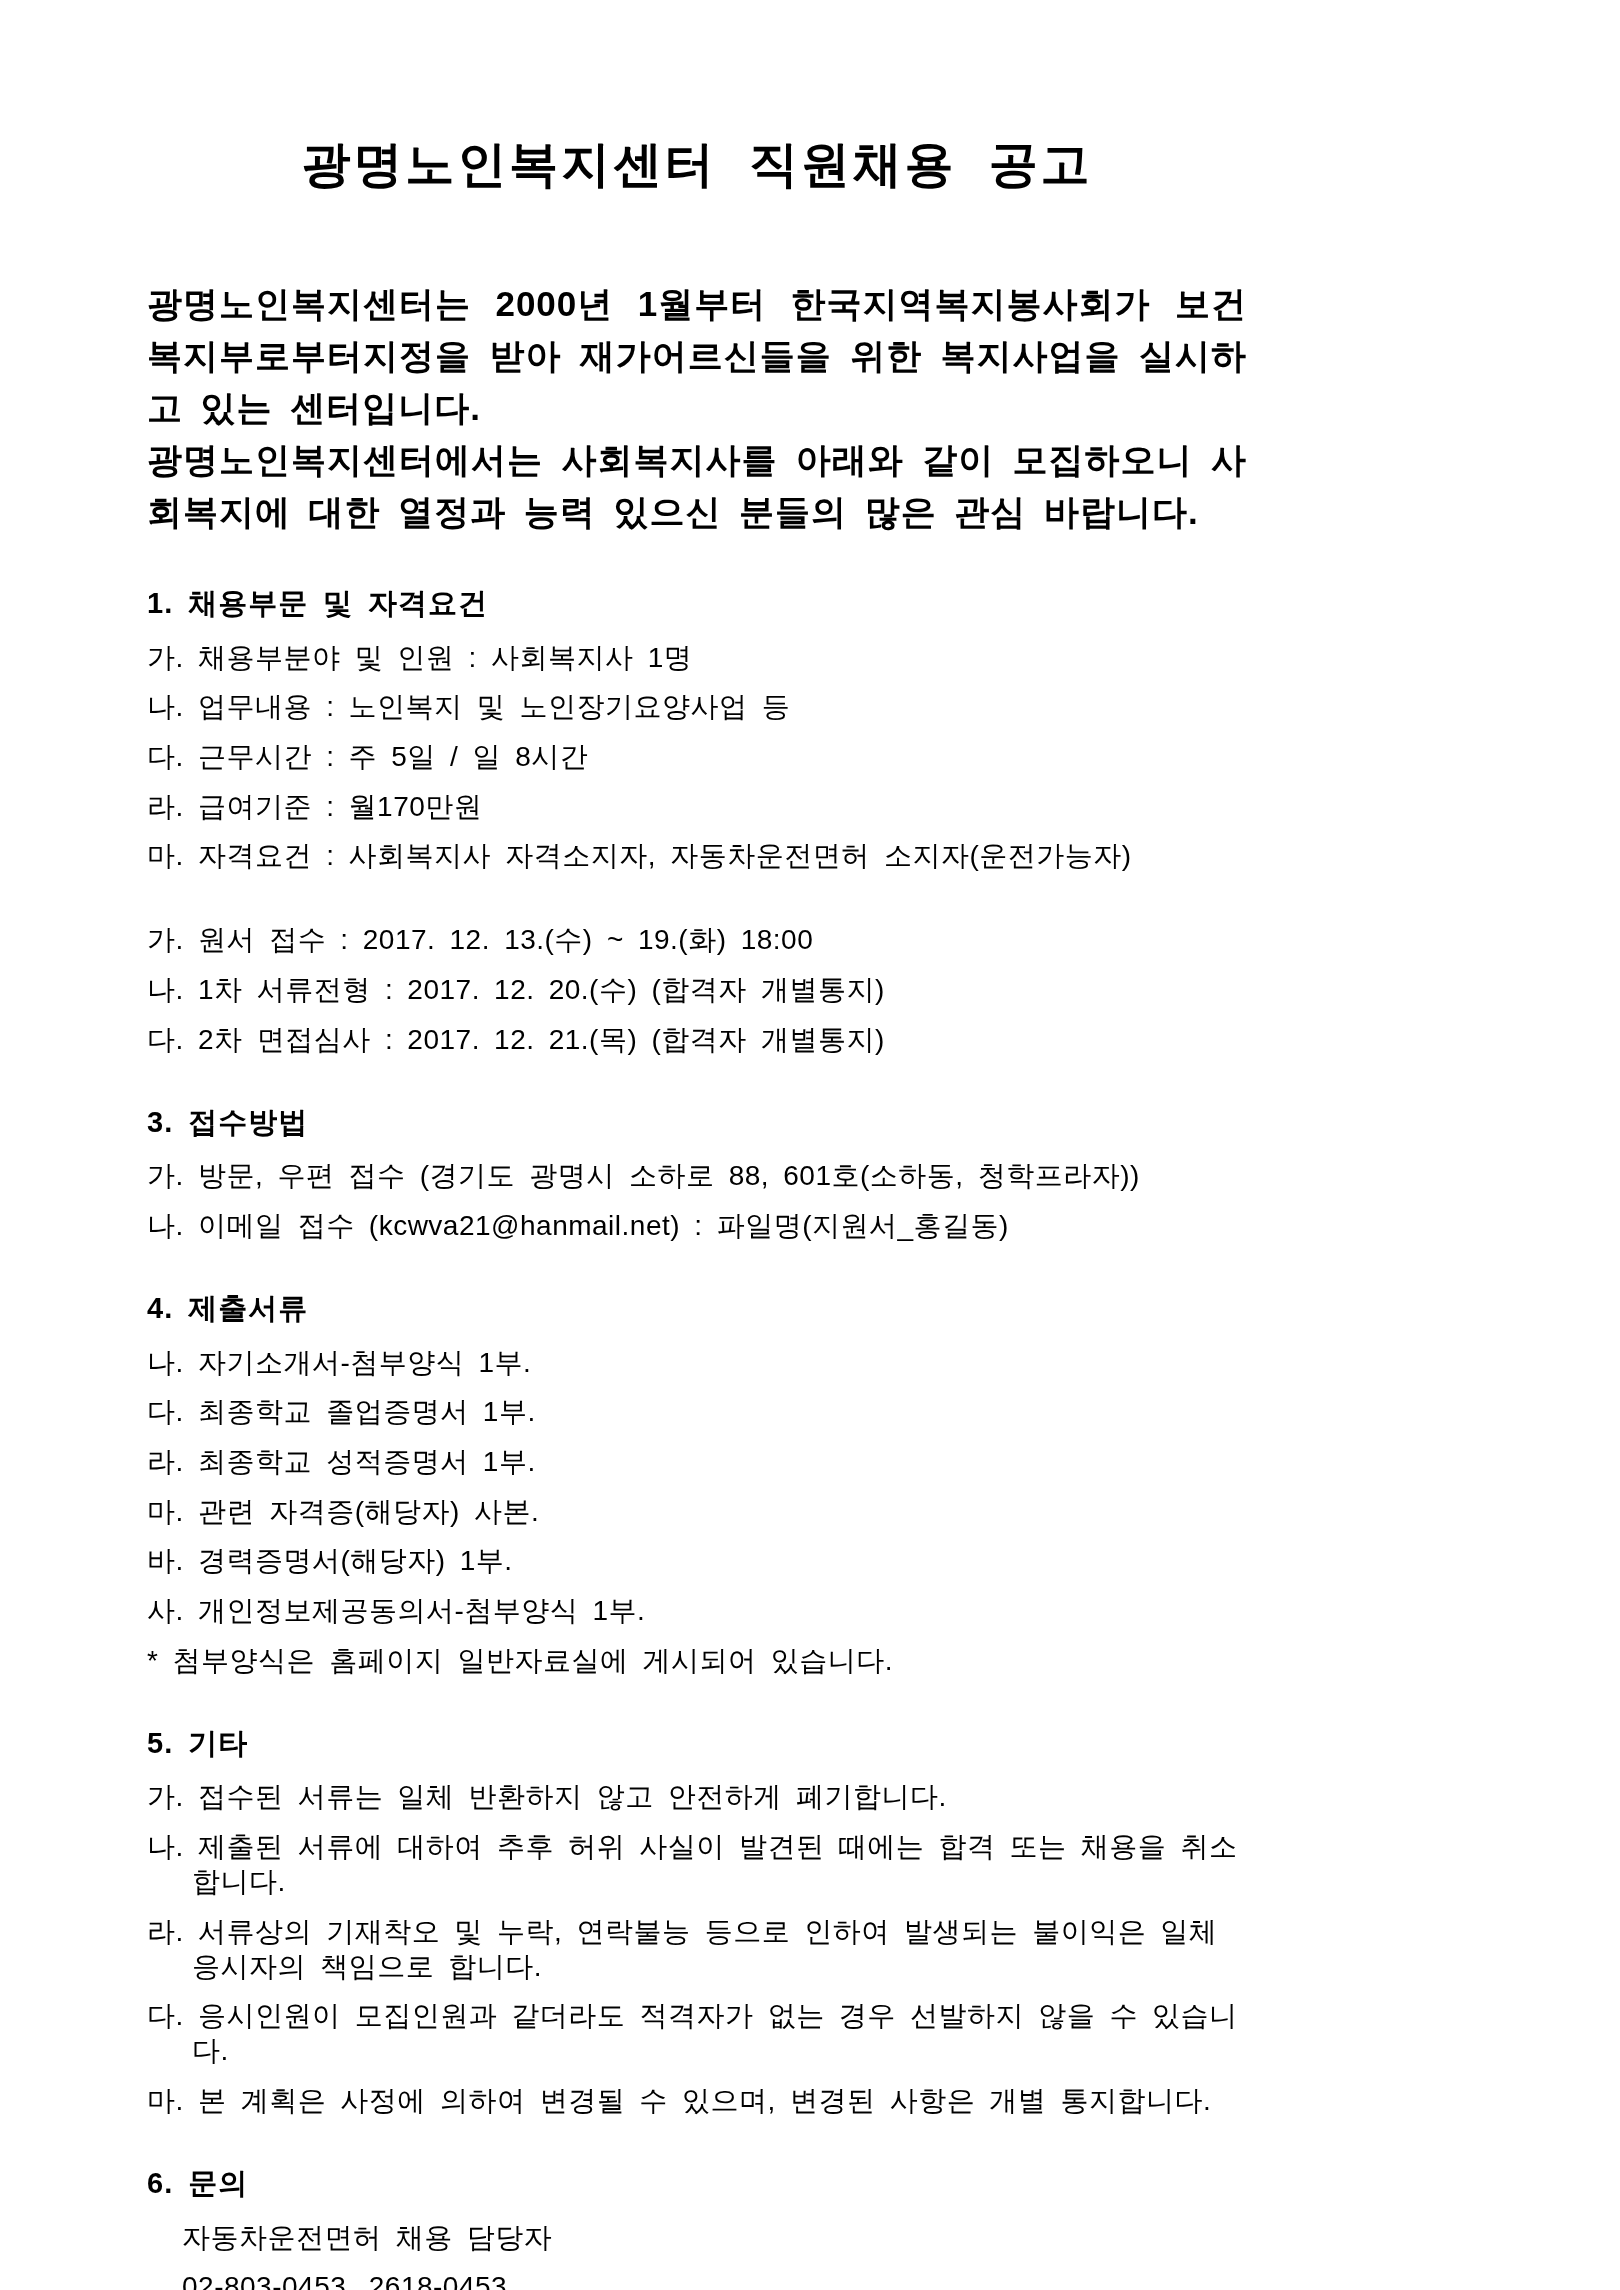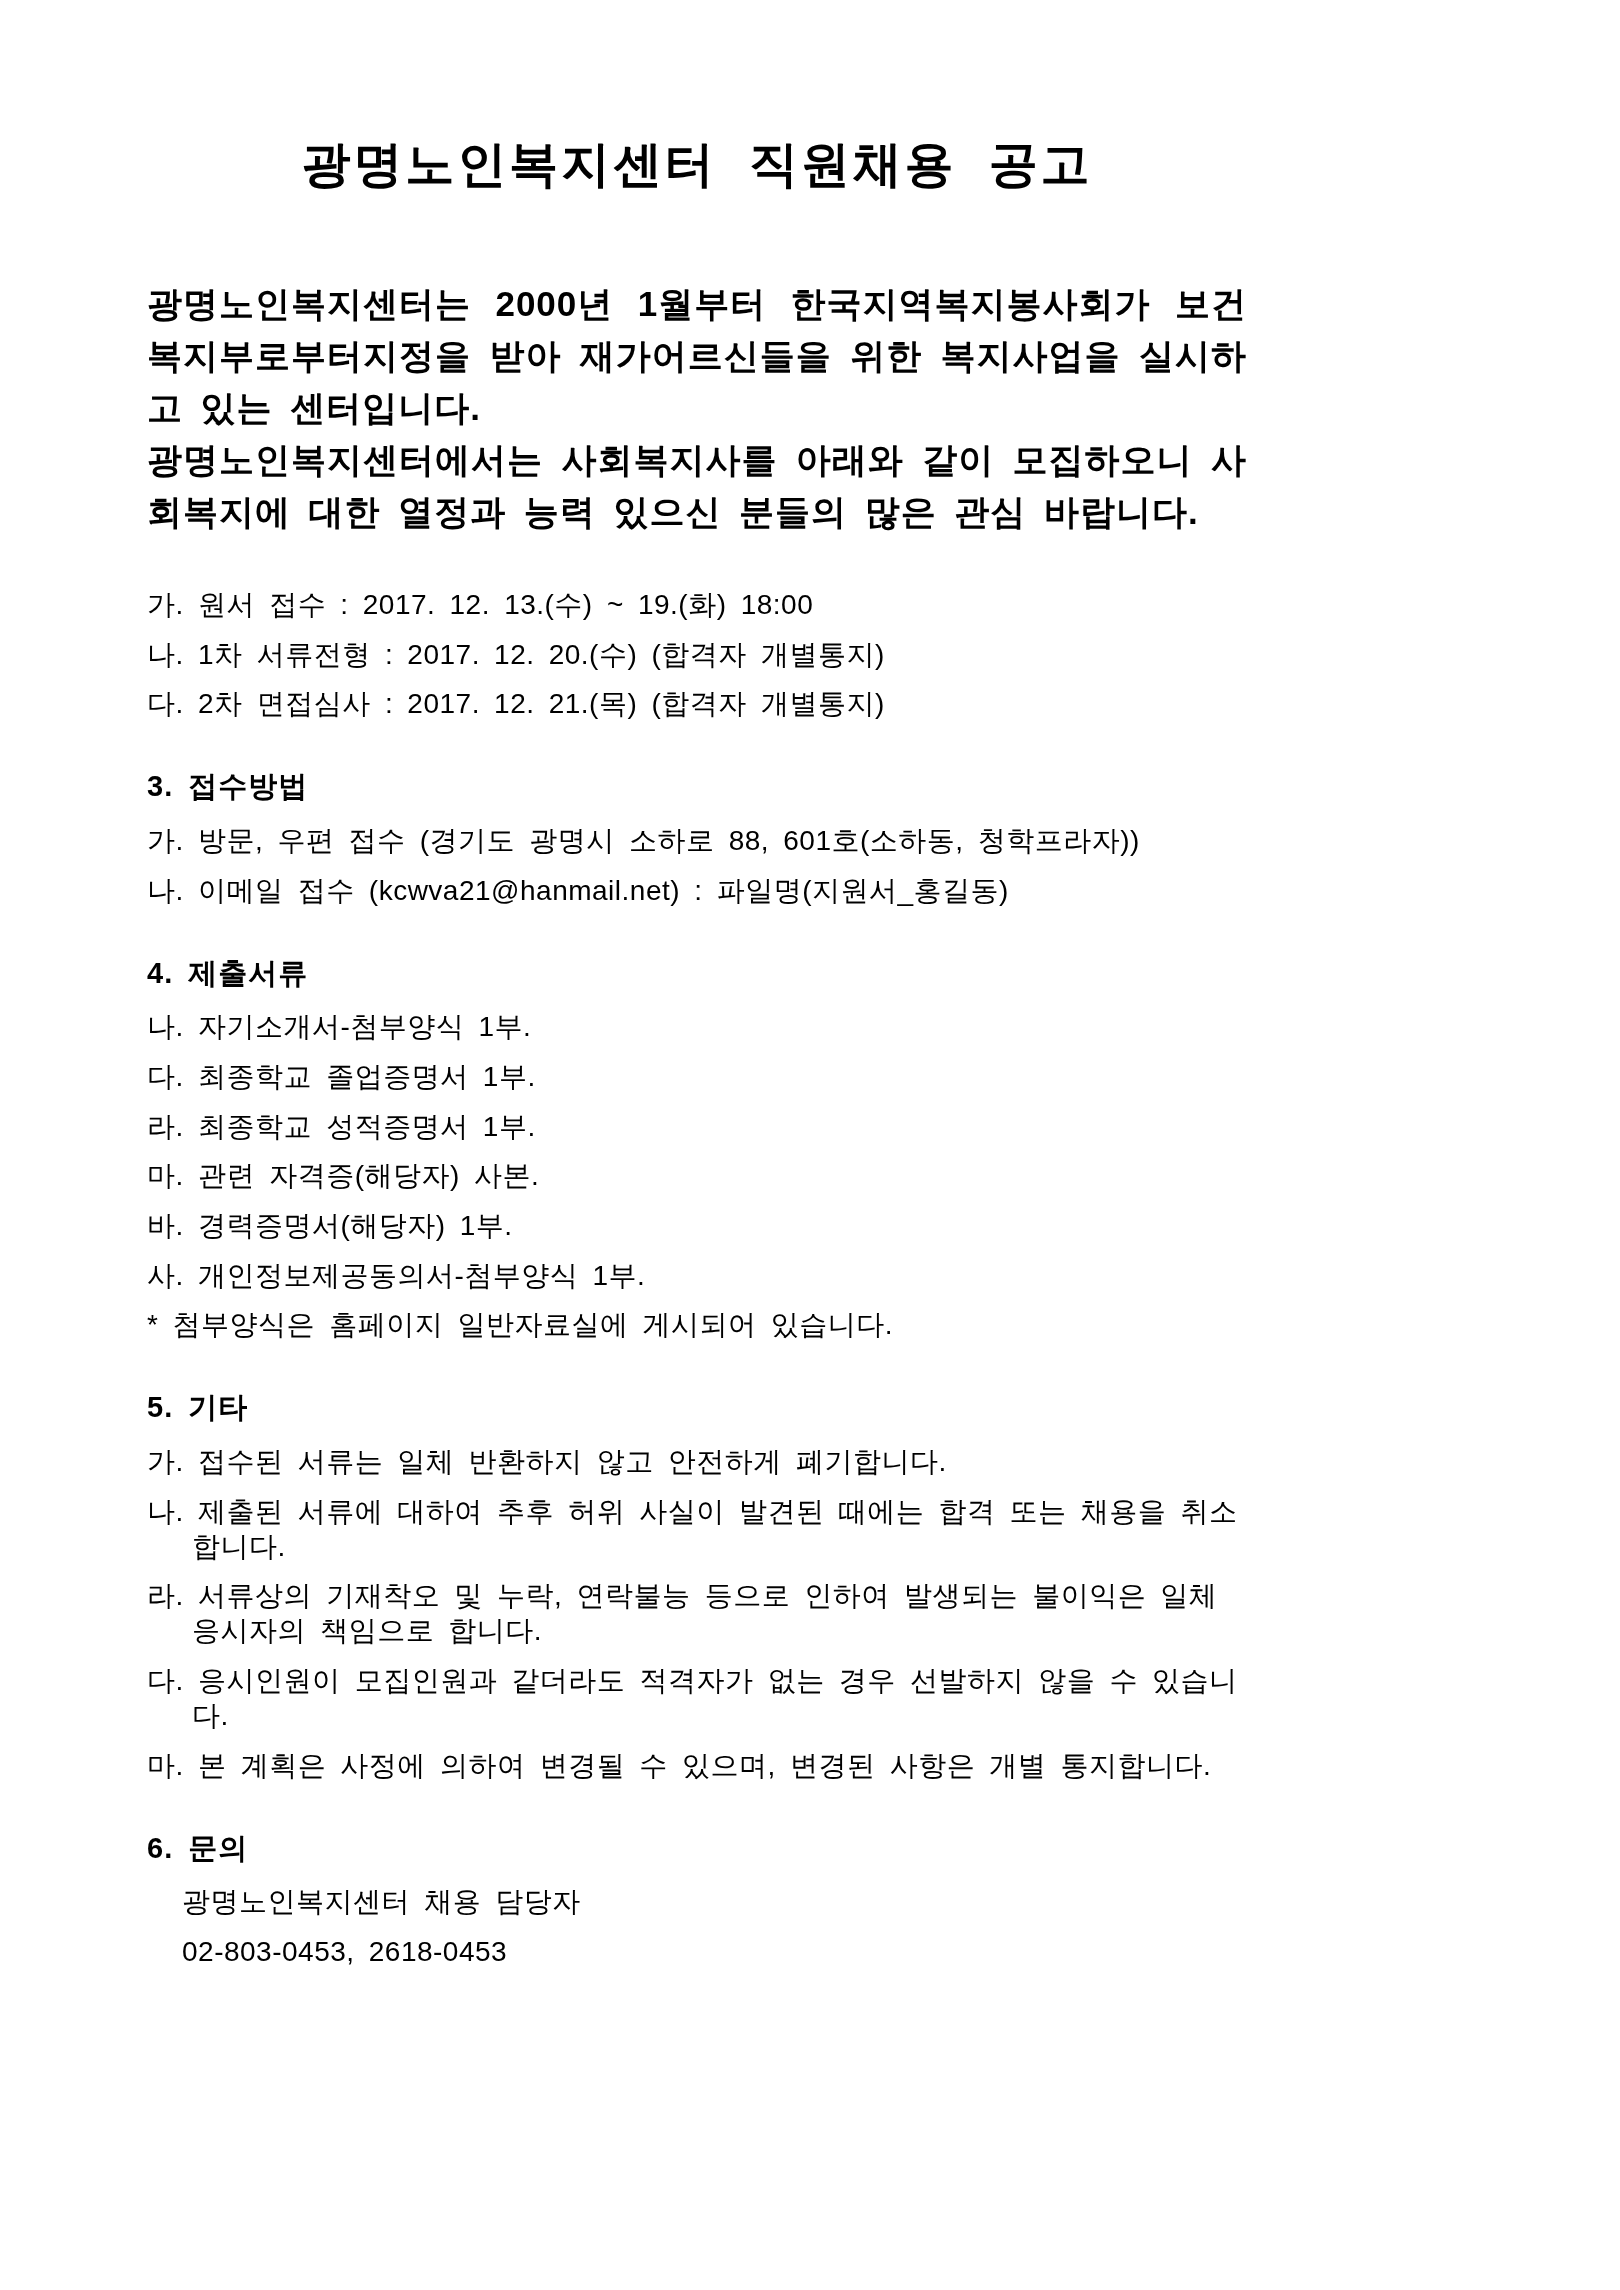--- a/index.html
+++ b/index.html
@@ -63,20 +63,28 @@
 </head>
 <body>
 
 <div class="page">
 
   <h1 class="title">광명노인복지센터 직원채용 공고</h1>
 
   <p class="intro">광명노인복지센터는 2000년 1월부터 한국지역복지봉사회가 보건복지부로부터지정을 받아 재가어르신들을 위한 복지사업을 실시하고 있는 센터입니다.</p>
   <p class="intro">광명노인복지센터에서는 사회복지사를 아래와 같이 모집하오니 사회복지에 대한 열정과 능력 있으신 분들의 많은 관심 바랍니다.</p>
 
+  <div class="section">
+    <h2 class="section-heading">1. 채용부문 및 자격요건</h2>
+    <p class="item">가. 채용부분야 및 인원 : 사회복지사 1명</p>
+    <p class="item">나. 업무내용 : 노인복지 및 노인장기요양사업 등</p>
+    <p class="item">다. 근무시간 : 주 5일 / 일 8시간</p>
+    <p class="item">라. 급여기준 : 월170만원</p>
+    <p class="item">마. 자격요건 : 사회복지사 자격소지자, 자동차운전면허 소지자(운전가능자)</p>
+  </div>
 
   <div class="section">
     <p class="item">가. 원서 접수 : 2017. 12. 13.(수) ~ 19.(화) 18:00</p>
     <p class="item">나. 1차 서류전형 : 2017. 12. 20.(수) (합격자 개별통지)</p>
     <p class="item">다. 2차 면접심사 : 2017. 12. 21.(목) (합격자 개별통지)</p>
   </div>
 
   <div class="section">
     <h2 class="section-heading">3. 접수방법</h2>
     <p class="item">가. 방문, 우편 접수 (경기도 광명시 소하로 88, 601호(소하동, 청학프라자))</p>
@@ -98,18 +106,18 @@
     <h2 class="section-heading">5. 기타</h2>
     <p class="item">가. 접수된 서류는 일체 반환하지 않고 안전하게 폐기합니다.</p>
     <p class="item">나. 제출된 서류에 대하여 추후 허위 사실이 발견된 때에는 합격 또는 채용을 취소합니다.</p>
     <p class="item">라. 서류상의 기재착오 및 누락, 연락불능 등으로 인하여 발생되는 불이익은 일체 응시자의 책임으로 합니다.</p>
     <p class="item">다. 응시인원이 모집인원과 같더라도 적격자가 없는 경우 선발하지 않을 수 있습니다.</p>
     <p class="item">마. 본 계획은 사정에 의하여 변경될 수 있으며, 변경된 사항은 개별 통지합니다.</p>
   </div>
 
   <div class="section section-contact">
     <h2 class="section-heading">6. 문의</h2>
-    <p class="item">광명노인복지센터 채용 담당자</p>
+    <p class="item">자동차운전면허 채용 담당자</p>
     <p class="item">02-803-0453, 2618-0453</p>
   </div>
 
 </div>
 
 
 </body></html>

